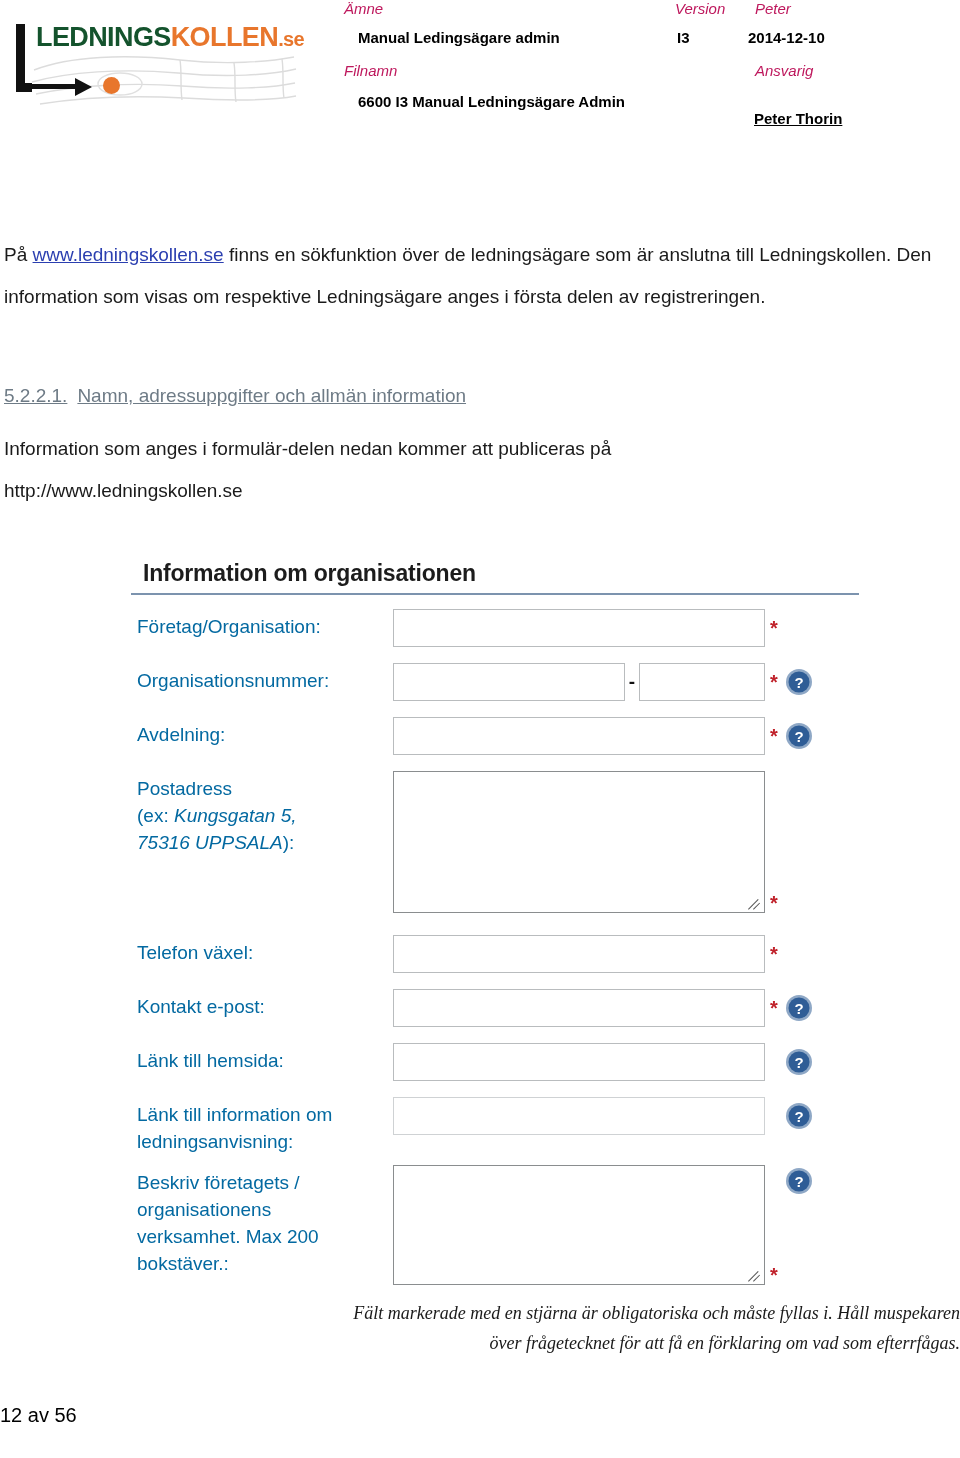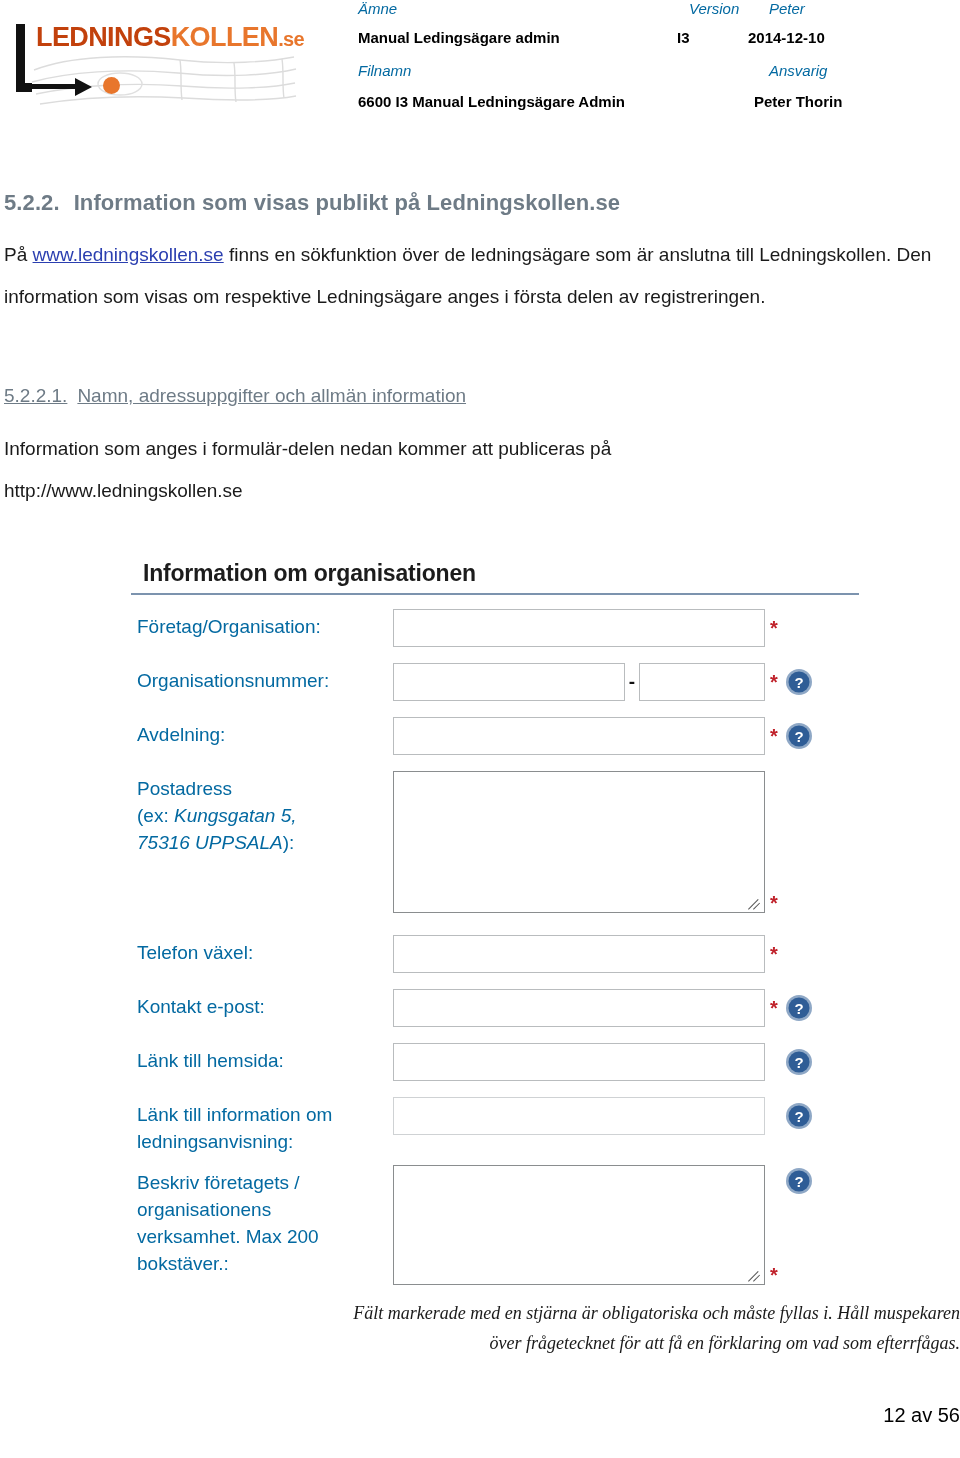--- a/index.html
+++ b/index.html
@@ -36,21 +36,21 @@
     position: absolute;
     left: 22px;
     top: 2px;
     font-family: "Liberation Sans", sans-serif;
     font-weight: bold;
     font-size: 27px;
     letter-spacing: -0.6px;
     white-space: nowrap;
     line-height: 1;
   }
-  .logo-w-black { color: #c2410c; }
+  .logo-w-black { color: #14532d; }
   .logo-w-orange { color: #E8762C; }
   .logo-se { font-size: 20px; color: #E8762C; }
   .logo-lshape {
     position: absolute;
     left: 2px;
     top: 2px;
     width: 16px;
     height: 68px;
     border-left: 9px solid #111111;
     border-bottom: 9px solid #111111;
@@ -86,38 +86,37 @@
   .hdr-table {
     position: absolute;
     left: 344px;
     top: 0;
     width: 560px;
   }
   .hdr-row { position: absolute; white-space: nowrap; }
   .hdr-lbl {
     font-style: italic;
     font-size: 15px;
-    color: #0369a1;
-    margin-left: 14px;
+    color: #be185d;
   }
   .hdr-val {
     font-weight: bold;
     font-size: 15px;
     color: #000;
   }
   #hdr-amne      { left: 0px;   top: 0px; }
   #hdr-version   { left: 331px; top: 0px; }
   #hdr-datum     { left: 411px; top: 0px; }
   #hdr-subject   { left: 14px;  top: 29px; }
   #hdr-ver-val   { left: 333px; top: 29px; }
   #hdr-date-val  { left: 404px; top: 29px; }
   #hdr-filnamn   { left: 0px;   top: 62px; }
   #hdr-ansvarig  { left: 411px; top: 62px; }
   #hdr-file-val  { left: 14px;  top: 93px; }
-  #hdr-resp-val  { left: 410px; top: 93px; }
+  #hdr-resp-val  { left: 410px; top: 110px; text-decoration: underline; }
 
   
   .content {
     position: absolute;
     left: 0;
     top: 190px;
     width: 960px;
   }
   .h3-heading {
     font-family: "Liberation Sans", sans-serif;
@@ -285,21 +284,21 @@
     color: #1a1a1a;
   }
   .form-footnote .ln { display: block; }
 
   
   .page-footer {
     position: absolute;
     left: 0;
     top: 1404px;
     width: 960px;
-    text-align: right;
+    text-align: left;
     font-family: "Liberation Sans", sans-serif;
     font-size: 20px;
     color: #000;
   }
 </style>
 </head>
 <body>
 
 <div class="doc-header">
 
@@ -337,23 +336,20 @@
     <div class="hdr-row hdr-lbl" id="hdr-filnamn">Filnamn</div>
     <div class="hdr-row hdr-lbl" id="hdr-ansvarig">Ansvarig</div>
 
     <div class="hdr-row hdr-val" id="hdr-file-val">6600 I3 Manual Ledningsägare Admin</div>
     <div class="hdr-row hdr-val" id="hdr-resp-val">Peter Thorin</div>
   </div>
 </div>
 
 <div class="content">
 
-  <h3 class="h3-heading">
-    <span class="num">5.2.2.</span><span>Information som visas publikt på Ledningskollen.se</span>
-  </h3>
 
   <p class="body-para para-block-1">
     <span>På </span><a class="ext-link" href="#">www.ledningskollen.se</a><span> finns en sökfunktion över de ledningsägare som är anslutna till Ledningskollen. Den information som visas om respektive Ledningsägare anges i första delen av registreringen.</span>
   </p>
 
   <div class="sub-heading-wrap">
     <h4 class="h4-heading">
       <span class="num">5.2.2.1.</span><span>Namn, adressuppgifter och allmän information</span>
     </h4>
   </div>

